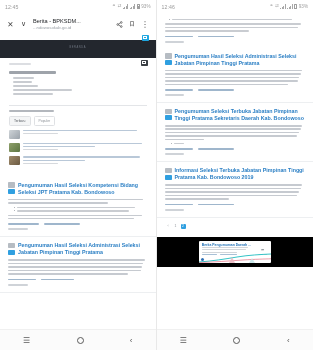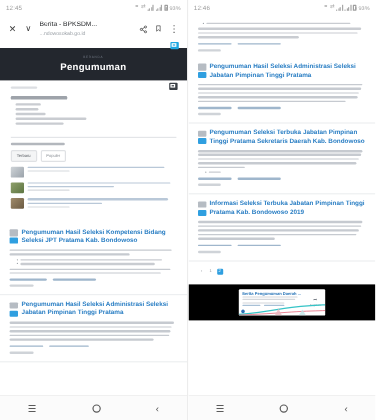--- a/index.html
+++ b/index.html
@@ -205,21 +205,20 @@
 
     <div class="page">
       <div class="page-inner" style="top:0;">
 
         <div style="height:5px;position:relative;">
           <div class="blue-chip" style="top:0px;"></div>
         </div>
 
         <div class="hero">
           <div class="crumb">BERANDA</div>
-          <h1>Pengumuman</h1>
         </div>
 
         <div class="strip" style="position:relative;">
           <div class="ln lt" style="width:16%"></div>
           <div class="blue-chip" style="top:2px;right:8px;background:#3a3f45;"></div>
         </div>
 
         <div class="sblock">
           <div class="hd"></div>
           <div class="row">

